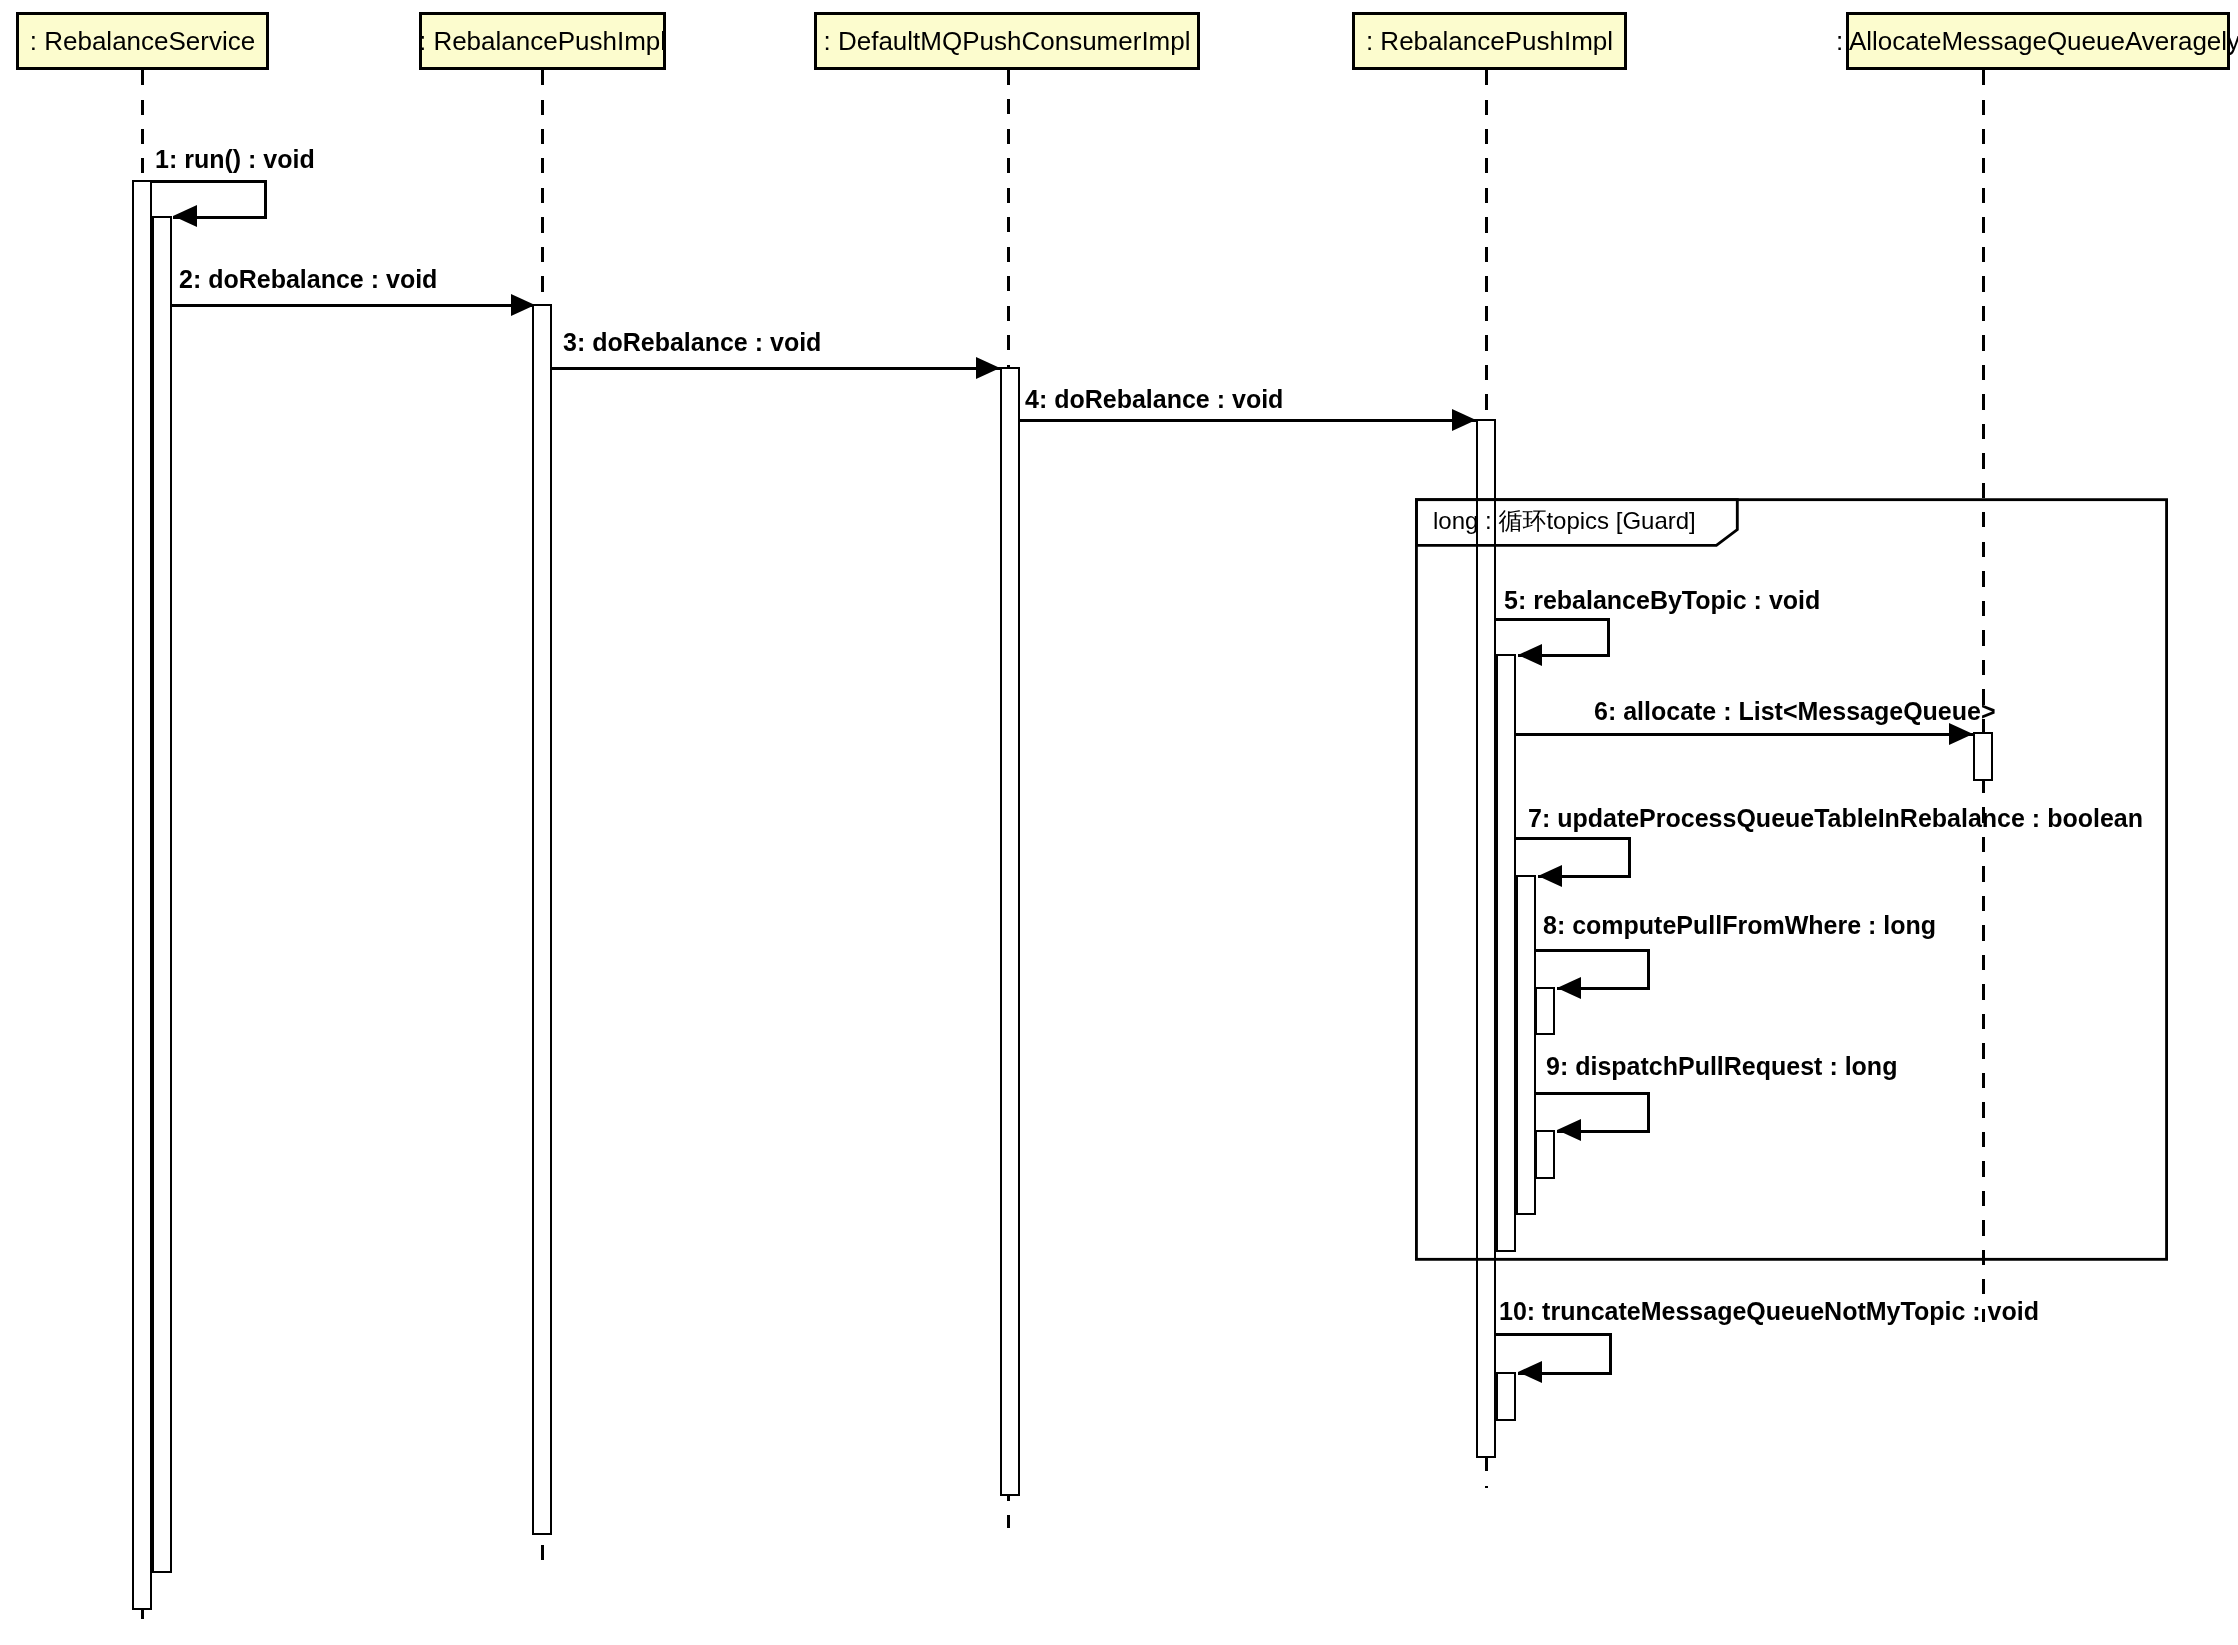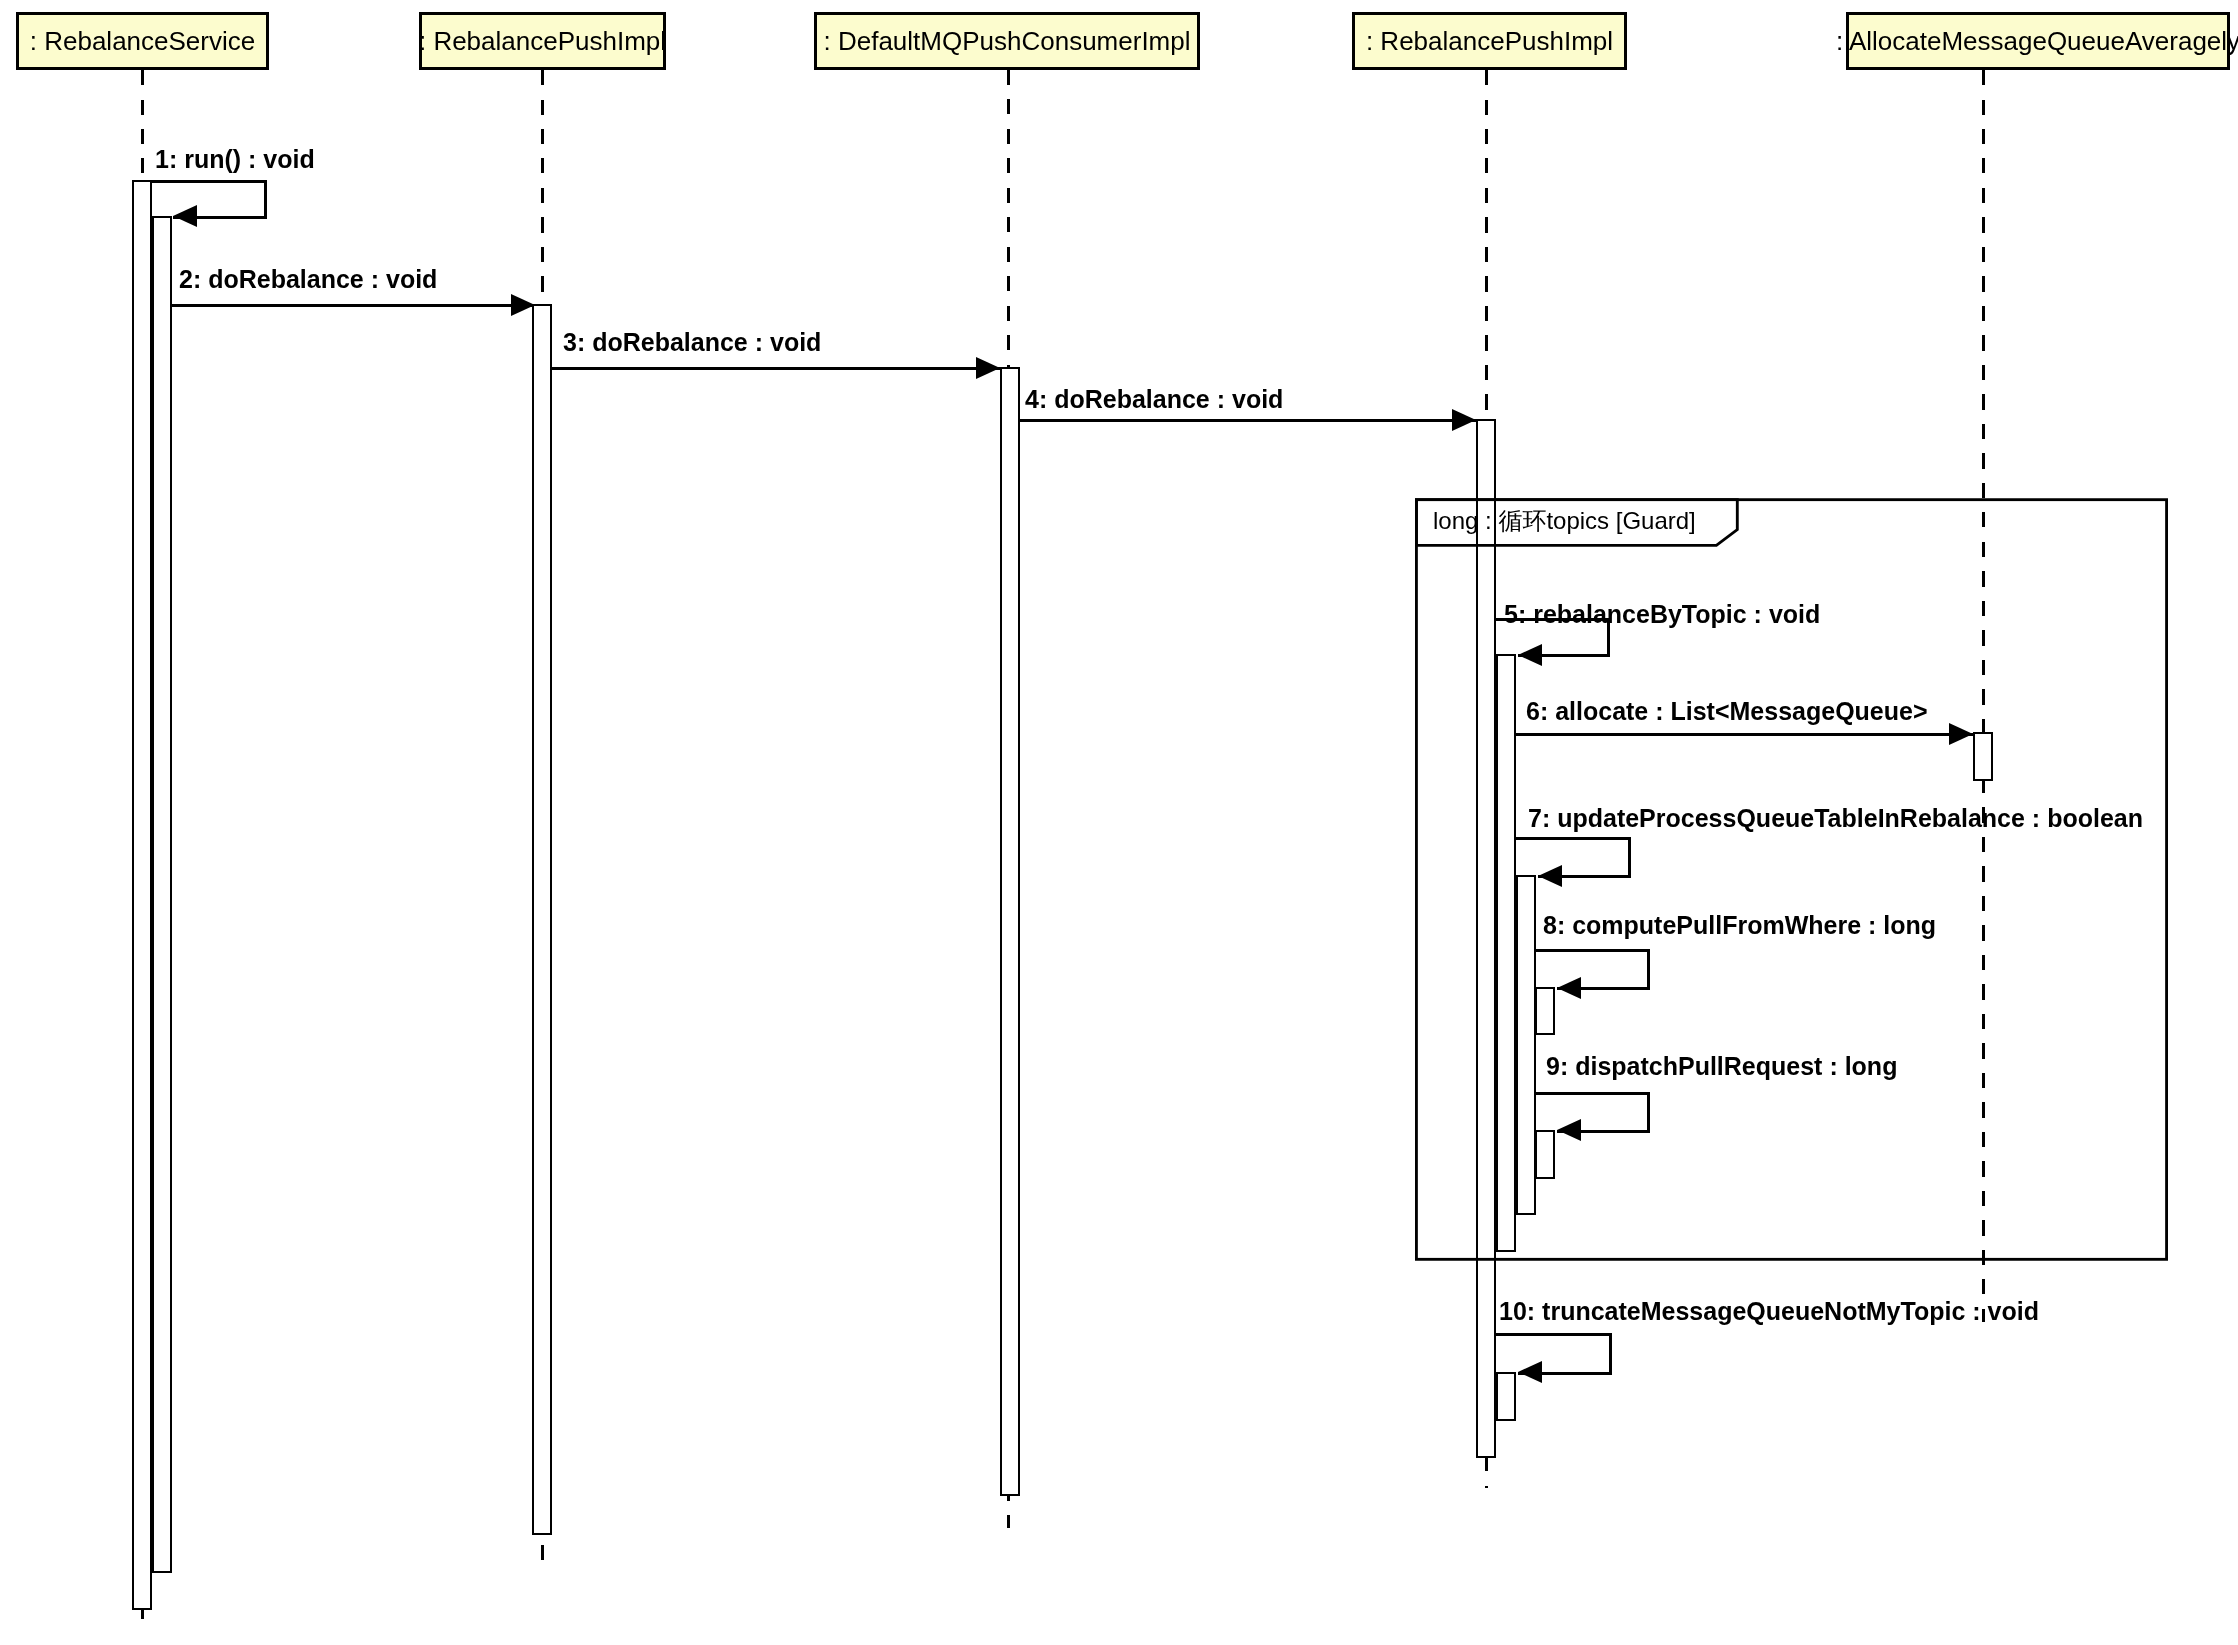--- a/index.html
+++ b/index.html
@@ -88,27 +88,27 @@
     <div class="hline" style="left:1020px;top:419px;width:457px"></div>
     <div class="arr-r" style="left:1452px;top:409px"></div>
     <div class="mlabel" style="left:1025px;top:385px">4: doRebalance : void</div>
   </div>
 
   <div class="grp">
     <div class="hline" style="left:1496px;top:618px;width:114px"></div>
     <div class="vline" style="left:1607px;top:618px;height:39px"></div>
     <div class="hline" style="left:1518px;top:654px;width:92px"></div>
     <div class="arr-l" style="left:1518px;top:644px"></div>
-    <div class="mlabel" style="left:1504px;top:600px">5: rebalanceByTopic : void</div>
+    <div class="mlabel" style="left:1504px;top:586px">5: rebalanceByTopic : void</div>
   </div>
 
   <div class="grp">
     <div class="hline" style="left:1516px;top:733px;width:457px"></div>
     <div class="arr-r" style="left:1949px;top:723px"></div>
-    <div class="mlabel" style="left:1526px;top:697px">6: allocate : List&lt;MessageQueue&gt;</div>
+    <div class="mlabel" style="left:1594px;top:697px">6: allocate : List&lt;MessageQueue&gt;</div>
   </div>
 
   <div class="grp">
     <div class="hline" style="left:1516px;top:837px;width:115px"></div>
     <div class="vline" style="left:1628px;top:837px;height:41px"></div>
     <div class="hline" style="left:1538px;top:875px;width:93px"></div>
     <div class="arr-l" style="left:1538px;top:865px"></div>
     <div class="mlabel" style="left:1528px;top:804px">7: updateProcessQueueTableInRebalance : boolean</div>
   </div>
 

